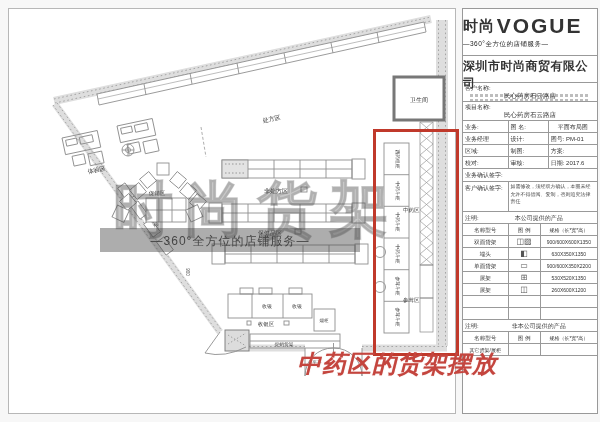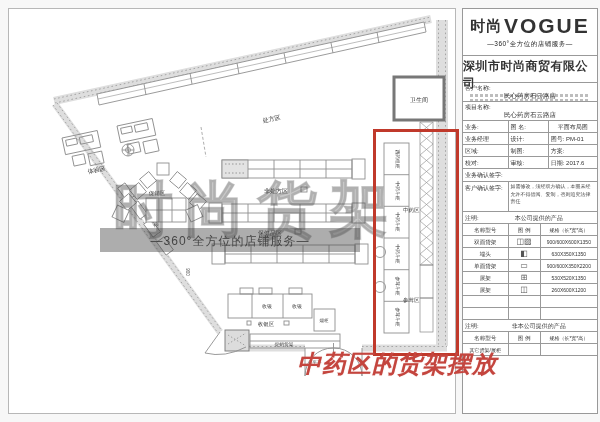--- a/index.html
+++ b/index.html
@@ -12,21 +12,21 @@
   #plan-svg{position:absolute;left:0;top:0;width:600px;height:422px;pointer-events:none;}
   svg text{font-family:"Liberation Sans",sans-serif;fill:#3a3a3a;}
 
   
   #hl-rect{position:absolute;left:373px;top:129px;width:80px;height:221px;border:3px solid var(--accent);z-index:30;}
   #hl-text{position:absolute;left:297px;top:348px;width:200px;font-size:24px;font-weight:600;letter-spacing:1px;color:var(--ann-text);z-index:31;text-shadow:0 0 1px rgba(196,69,62,.4);font-style:italic;}
 
   
   #tb{position:absolute;left:462px;top:8px;width:134px;height:404px;background:#fff;border:1px solid #999;font-size:6px;color:#333;z-index:10;}
   #tb *{box-sizing:border-box;}
-  .tb-logo{height:47px;border-bottom:1px solid #999;text-align:center;padding-top:5px;}
+  .tb-logo{height:47px;border-bottom:1px solid #999;padding-top:5px;}
   .brand-cn{font-size:15px;font-weight:bold;letter-spacing:1px;vertical-align:2px;}
   .brand-en{font-size:21px;font-weight:bold;letter-spacing:2px;}
   .tb-slogan{font-size:6.5px;letter-spacing:.5px;margin-top:2px;color:#222;}
   .tb-company{height:27px;border-bottom:1px solid #999;text-align:left;padding-top:2px;}
   .company-name{font-size:12px;font-weight:bold;letter-spacing:.5px;}
   .addr{height:3px;margin:2px 7px 0;background:repeating-linear-gradient(90deg,#bdbdbd 0 3px,transparent 3px 5px);}
   .tb-cell{position:relative;height:19px;border-bottom:1px solid #999;}
   .tb-cell .lab{position:absolute;left:2px;top:1px;}
   .tb-cell .val{text-align:center;padding-top:9px;font-size:6.5px;}
   .tb-grid{display:grid;grid-template-columns:34% 30% 36%;}

